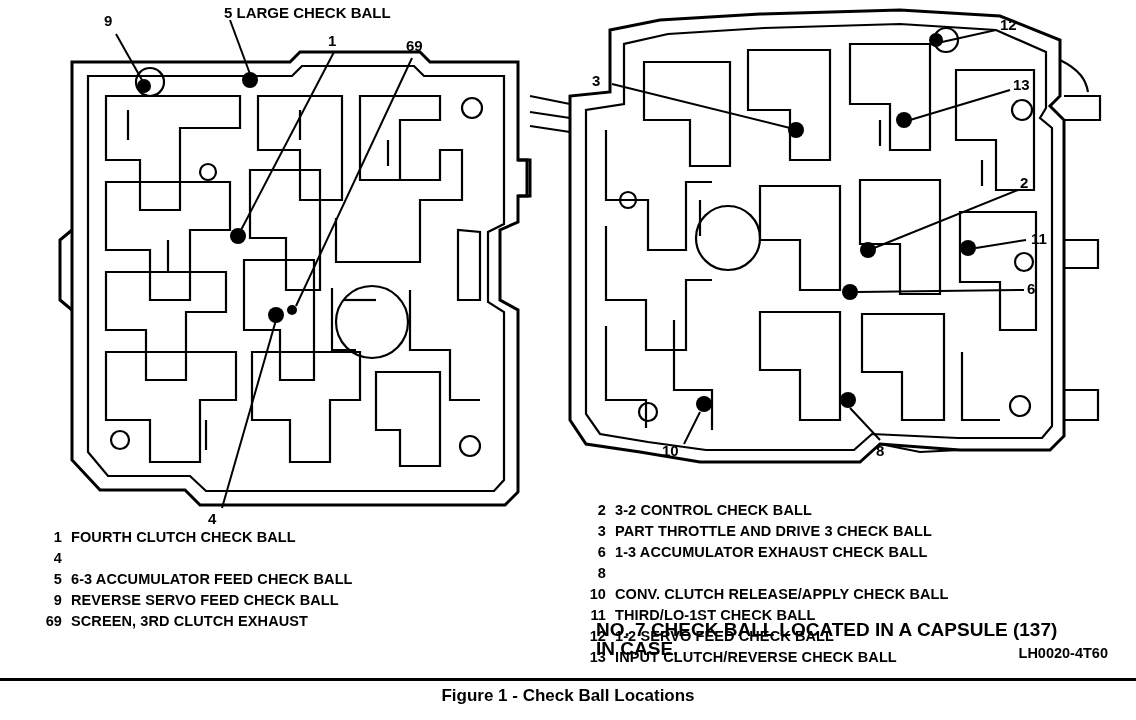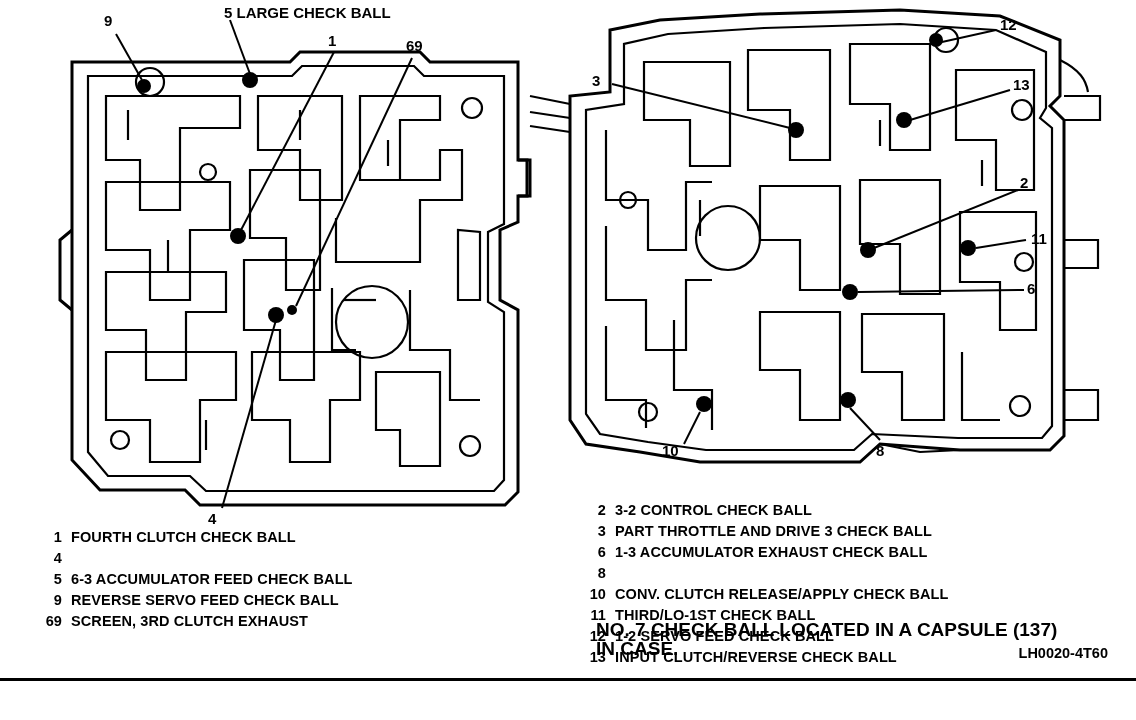--- a/index.html
+++ b/index.html
@@ -312,13 +312,14 @@
 
     <div class="note">
       <div>NO. 7 CHECK BALL LOCATED IN A CAPSULE (137)</div>
       <div>IN CASE.</div>
     </div>
 
     <div class="partcode">LH0020-4T60</div>
   </div>
 
   <div class="rule"></div>
+  <div class="caption">Figure 1 - Check Ball Locations</div>
 </div>
 
 </body></html>

